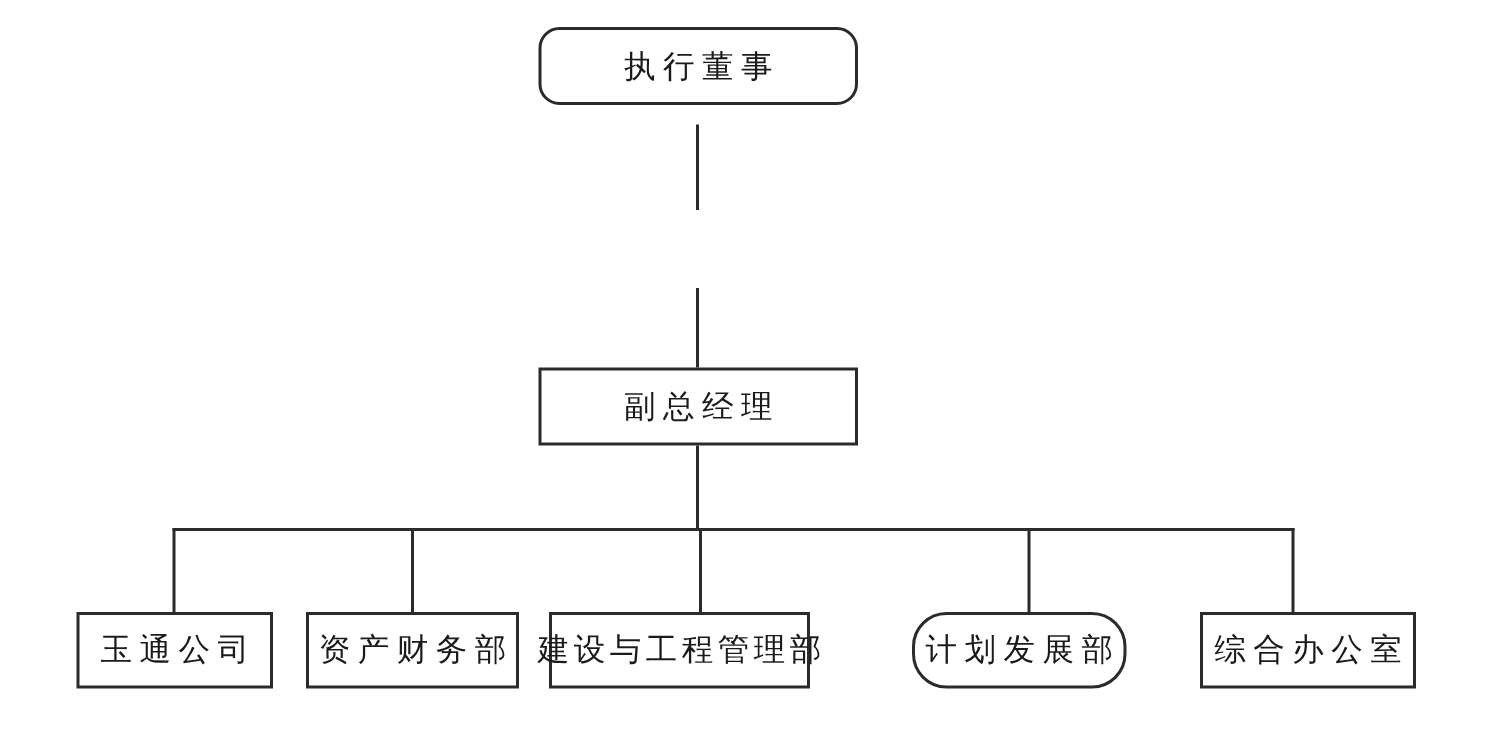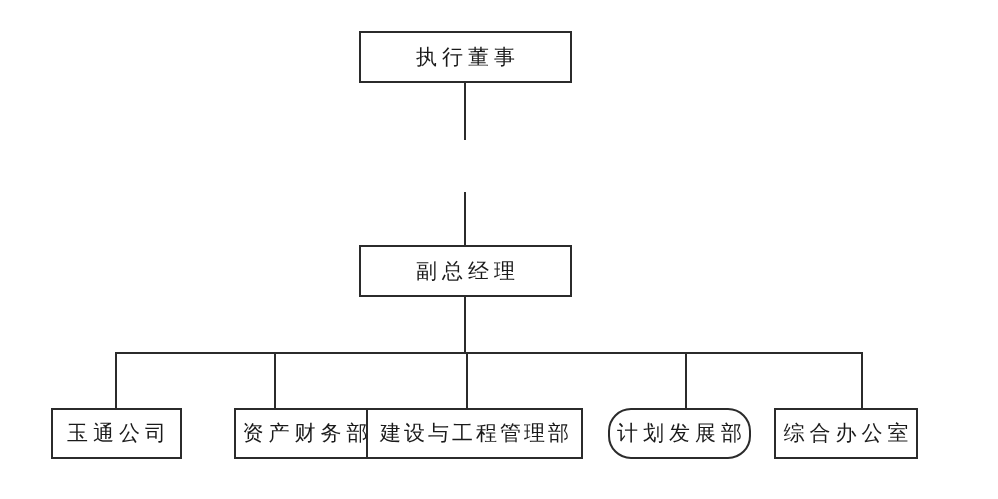--- a/index.html
+++ b/index.html
@@ -35,30 +35,30 @@
     padding-left: 5px; 
     white-space: nowrap;
     line-height: 1;
   }
   .node.wide .label{
     letter-spacing: 3px;
     padding-left: 3px;
   }
   
   .lvl{ left: 359px; width: 213px; height: 52px; }
-  .lvl-0{ top: 31px; }
+  .lvl-0{ top: 18px; border-radius: 14px; }
   .lvl-1{ top: 140px; }
   .lvl-2{ top: 245px; text-align: center; }
   
   .dept{ top: 408px; height: 51px; }
   .dept-0{ left: 51px;  width: 131px; }
-  .dept-1{ left: 204px; width: 142px; margin-left: 30px; }
-  .dept-2{ left: 366px; width: 217px; }
+  .dept-1{ left: 204px; width: 142px; }
+  .dept-2{ left: 366px; width: 174px; }
   .dept-3{ left: 608px; width: 143px; border-radius: 23px; }
-  .dept-4{ left: 774px; width: 144px; }
+  .dept-4{ left: 800px; width: 144px; }
   
   .vline, .hline{
     position: absolute;
     background: var(--line);
   }
   .vline{ width: 2px; }
   .hline{ height: 2px; }
   .conn-1{ left: 464px; top: 83px;  height: 57px; }
   .conn-2{ left: 464px; top: 192px; height: 53px; }
   .conn-3{ left: 464px; top: 297px; height: 55px; }

